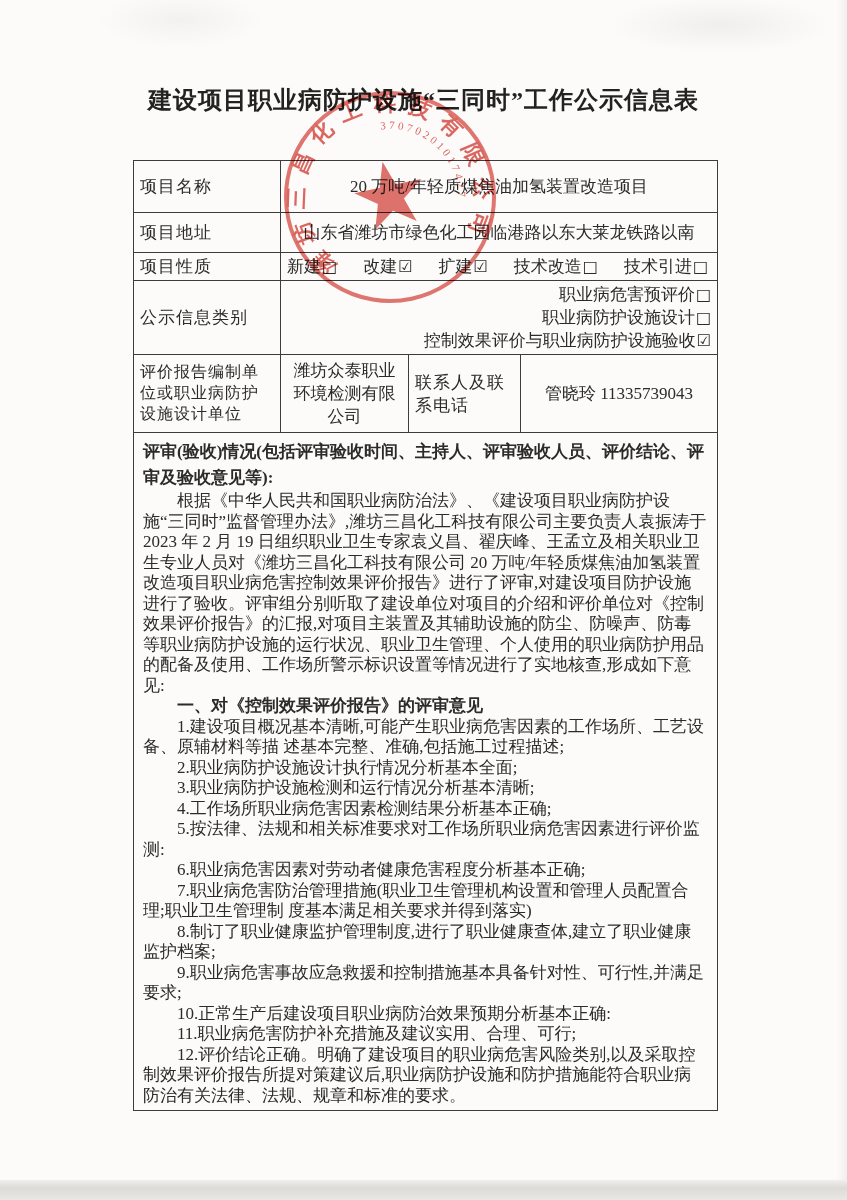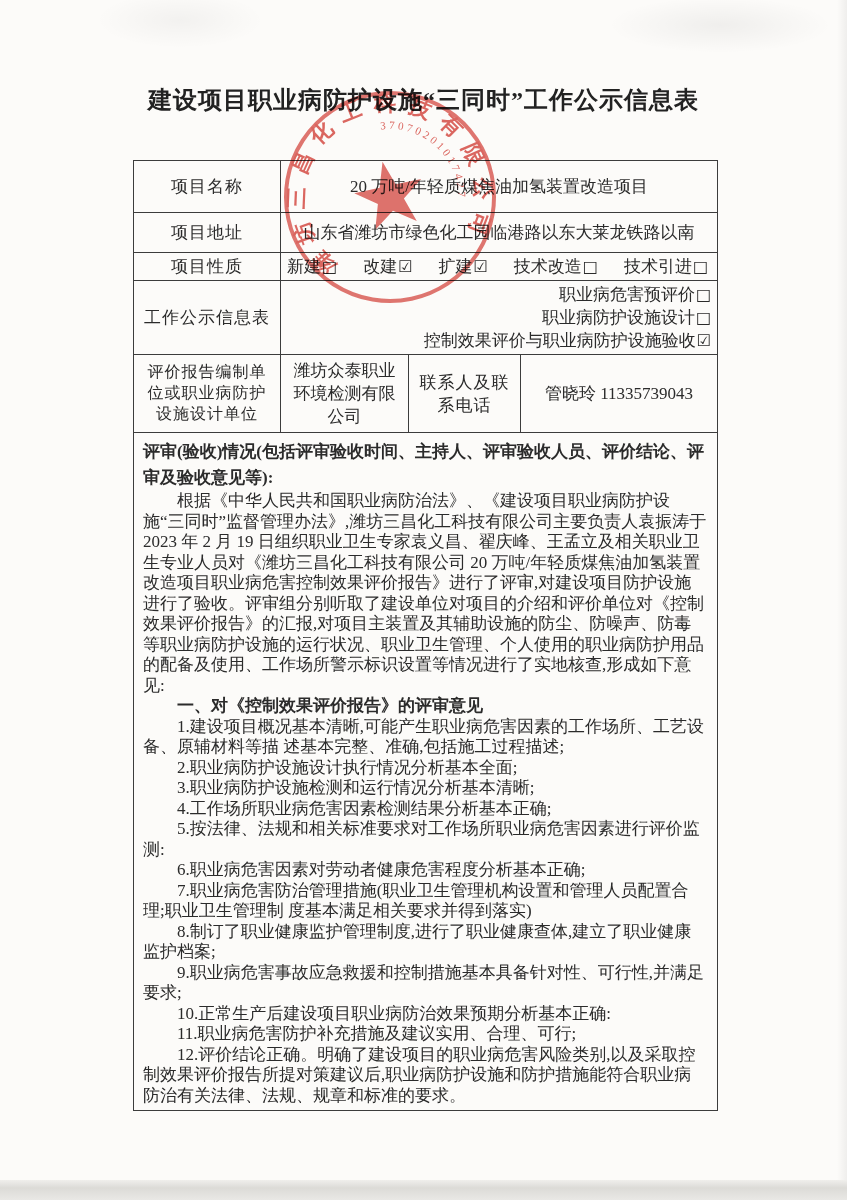--- a/index.html
+++ b/index.html
@@ -34,21 +34,21 @@
     width: 584px; height: 945px;
     border-collapse: collapse; table-layout: fixed;
   }
   table.info-table td {
     border: 1.6px solid #3c3c3c;
     font-size: 17px;
     padding: 2px 6px;
     vertical-align: middle;
     overflow: hidden;
   }
-  td.label-cell { text-align: center; letter-spacing: 1px; }
+  td.label-cell { letter-spacing: 1px; }
   td.value-center { text-align: center; }
   td.value-left { text-align: right; padding-left: 14px; }
   .cb-row { display: flex; justify-content: flex-start; gap: 26px; flex-wrap: nowrap; }
   .cb-item { white-space: nowrap; }
   .cb-glyph { font-family: "DejaVu Sans", sans-serif; font-size: 16px; margin-left: 1px; }
   .pub-list .cb-item { display: block; line-height: 23px; }
   .review-cell {
     vertical-align: top !important;
     padding: 6px 9px 4px 9px !important;
     line-height: 20.5px;
@@ -95,21 +95,21 @@
       <div class="cb-row">
             <span class="cb-item"><span>新建</span><span class="cb-glyph">□</span></span>
             <span class="cb-item"><span>改建</span><span class="cb-glyph">☑</span></span>
             <span class="cb-item"><span>扩建</span><span class="cb-glyph">☑</span></span>
             <span class="cb-item"><span>技术改造</span><span class="cb-glyph">□</span></span>
             <span class="cb-item"><span>技术引进</span><span class="cb-glyph">□</span></span>
           </div>
     </td>
   </tr>
   <tr style="height:68px">
-    <td class="label-cell">工作公示信息表</td>
+    <td class="label-cell">公示信息类别</td>
     <td colspan="3" class="value-left">
       <div class="pub-list">
             <span class="cb-item"><span>职业病危害预评价</span><span class="cb-glyph">□</span></span>
             <span class="cb-item"><span>职业病防护设施设计</span><span class="cb-glyph">□</span></span>
             <span class="cb-item"><span>控制效果评价与职业病防护设施验收</span><span class="cb-glyph">☑</span></span>
           </div>
     </td>
   </tr>
   <tr style="height:78px">
     <td class="label-cell" style="font-size:16px">评价报告编制单位或职业病防护设施设计单位</td>

